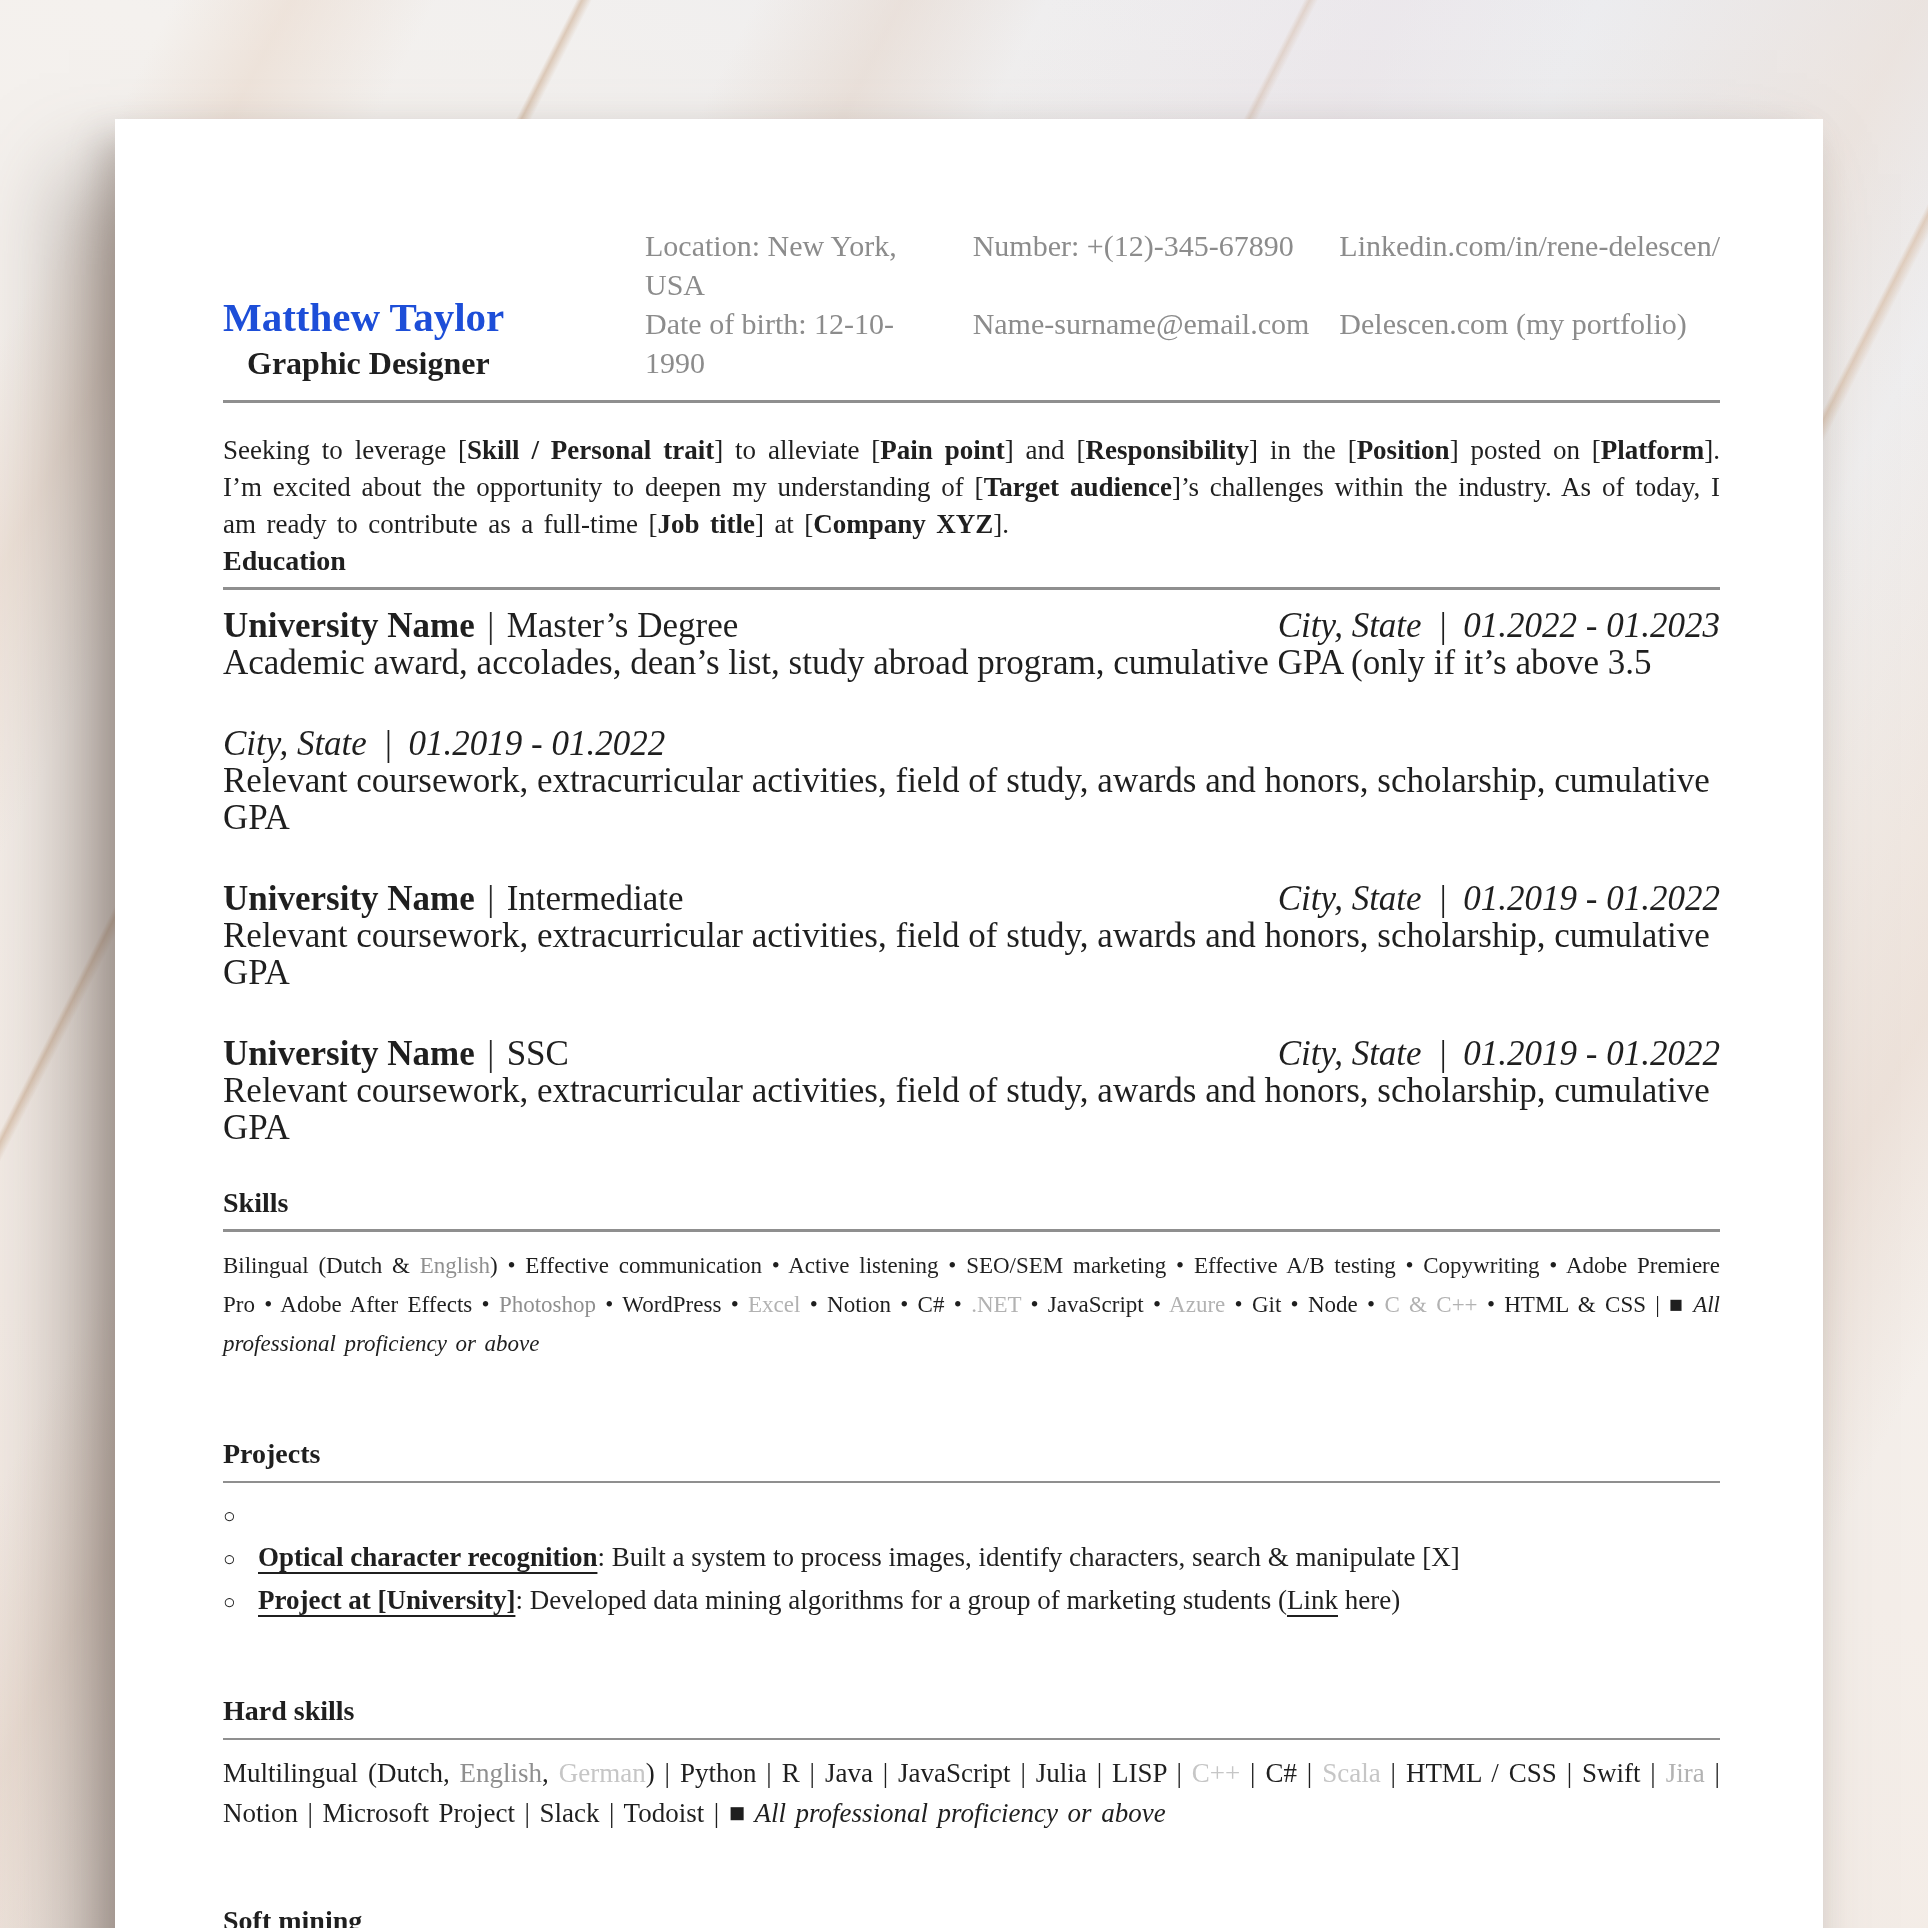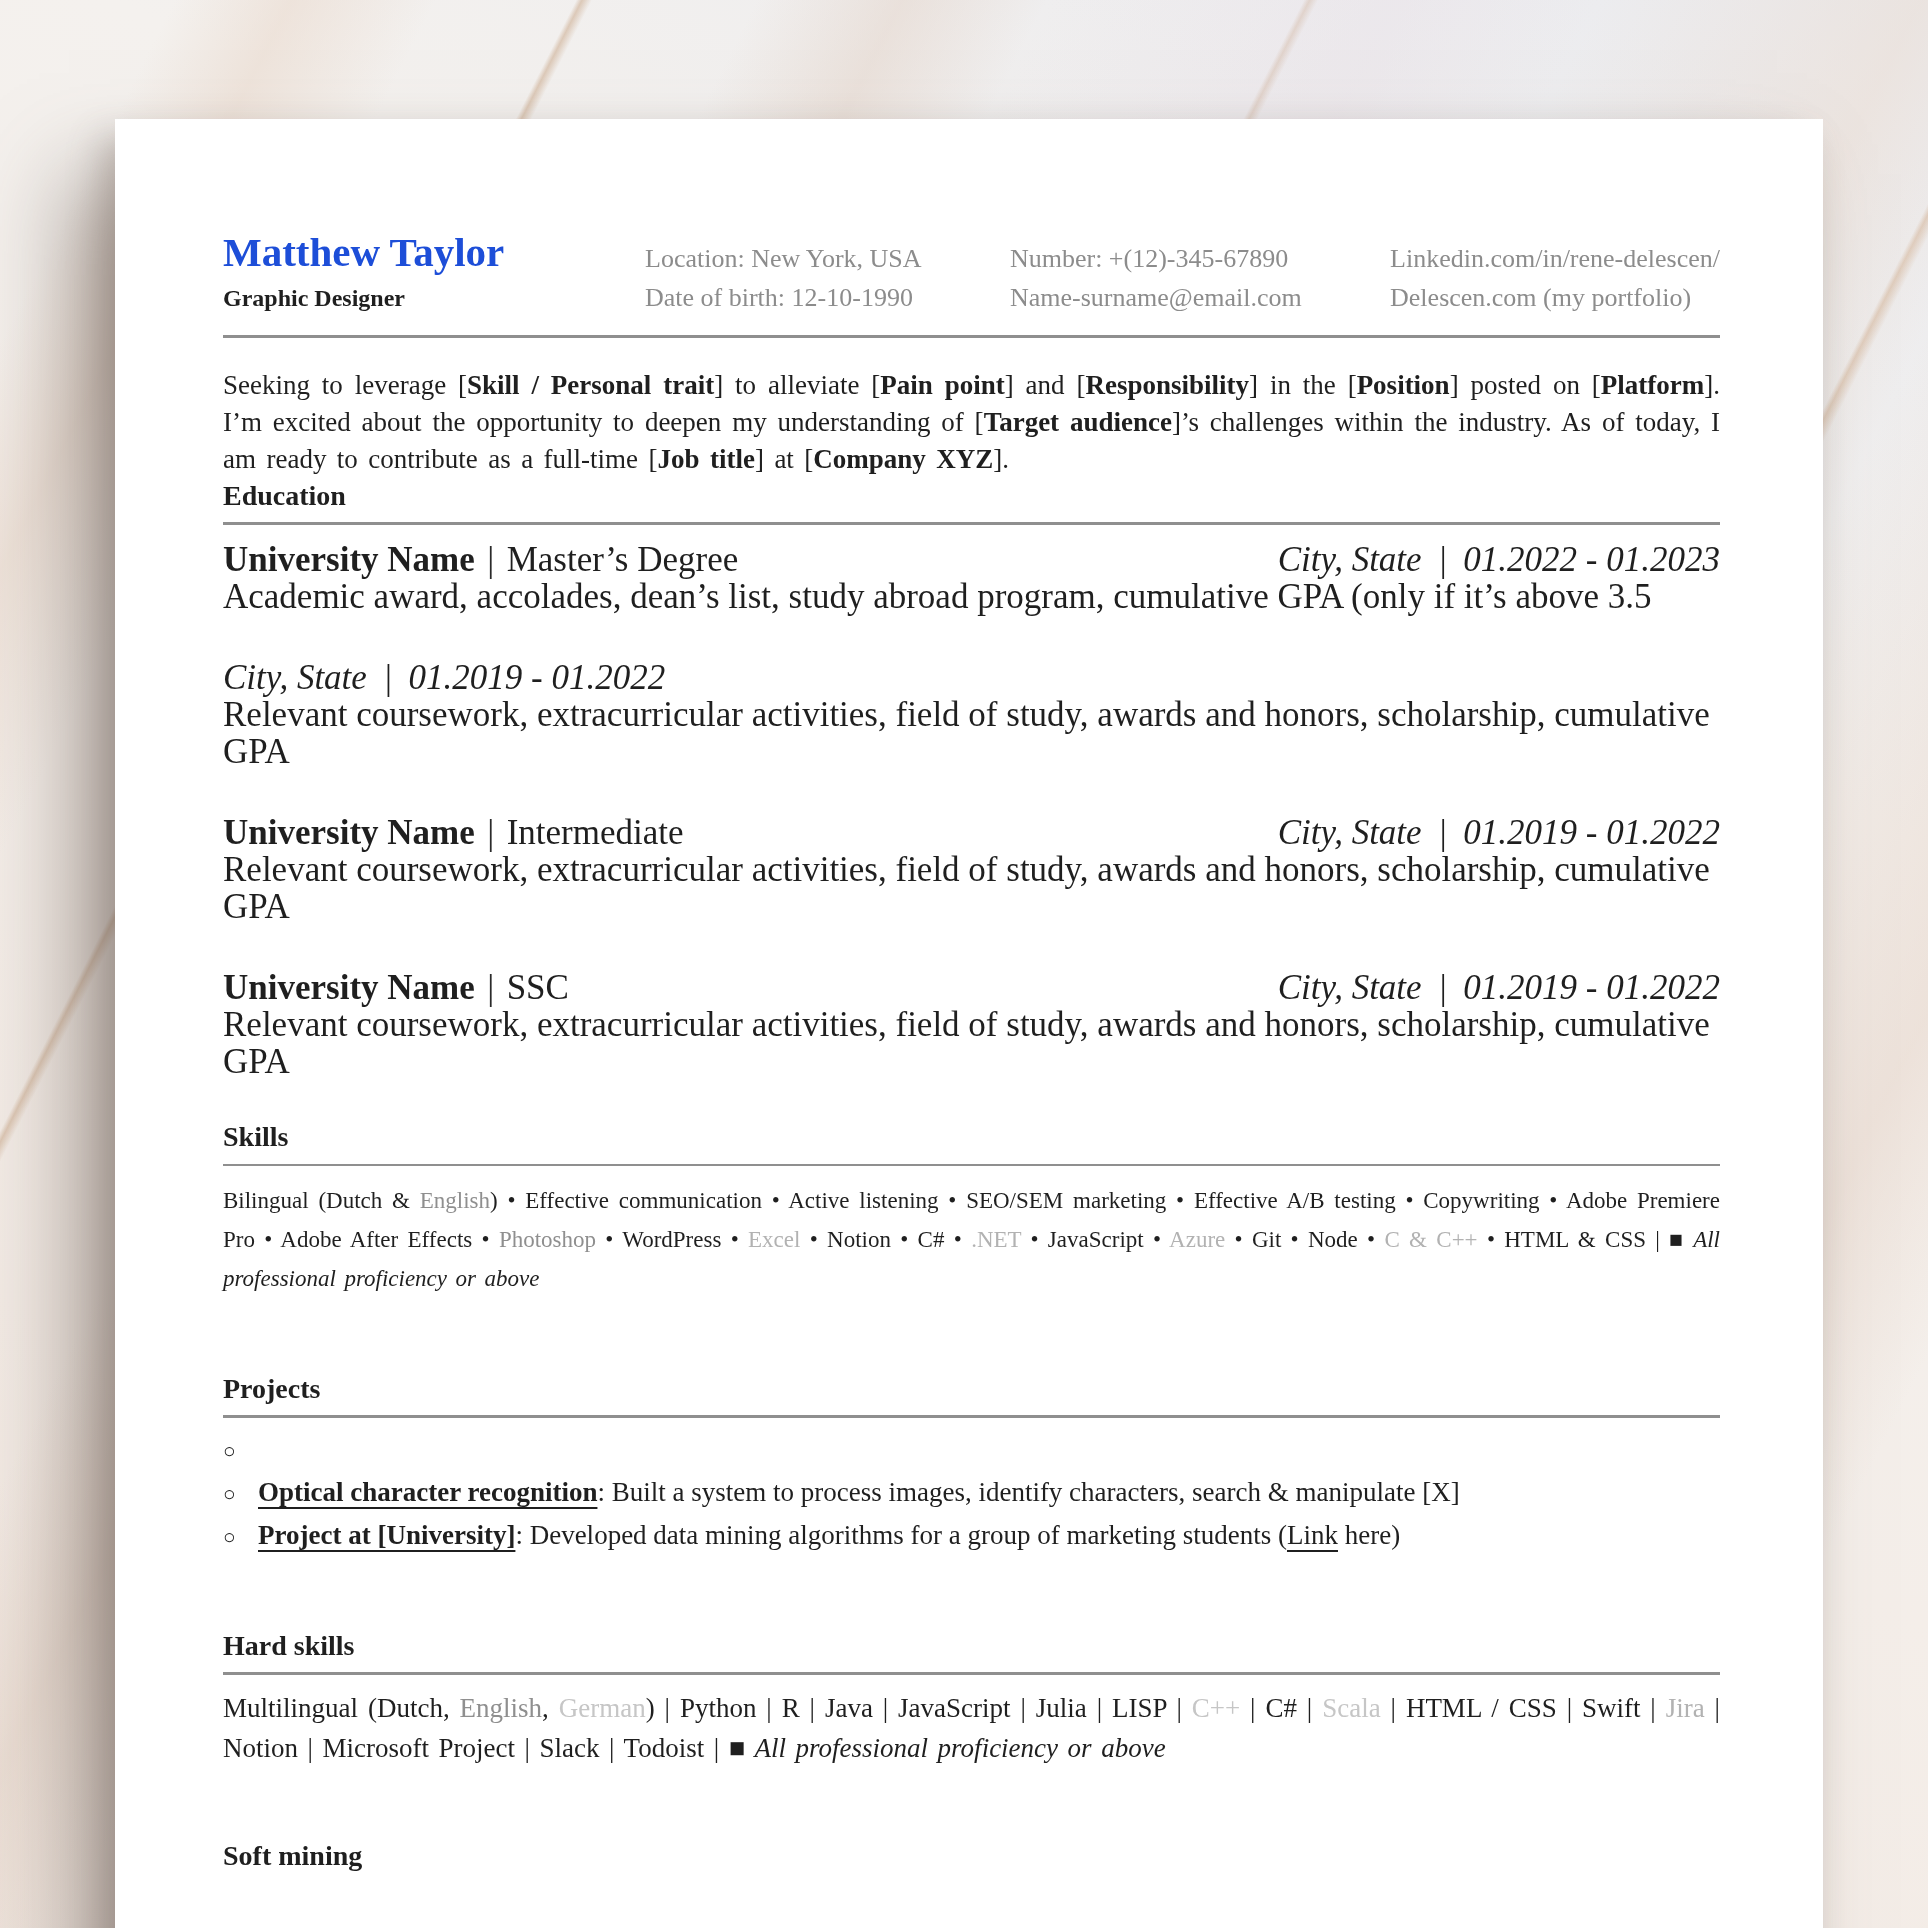--- a/index.html
+++ b/index.html
@@ -21,22 +21,22 @@
   .b{font-weight:bold;}
   .i{font-style:italic;}
   .u{text-decoration:underline;text-underline-offset:5.5px;text-decoration-thickness:2.3px;}
   .g1{color:#8f8f8f;}
   .g2{color:#b2b2b2;}
   .g3{color:#c6c6c6;}
 
   .header{display:flex;align-items:flex-end;justify-content:space-between;}
   .header-left{width:422px;flex:0 0 auto;}
   .name{font-size:41px;line-height:52px;font-weight:bold;color:#1d4ed8;width:303px;}
-  .job-title{font-size:24px;line-height:37px;font-weight:bold;margin-top:1.8px;}
-  .contact{flex:1;display:grid;grid-template-columns:auto auto auto;justify-content:space-between;column-gap:30px;color:#8c8c8c;font-size:26px;line-height:39px;}
+  .job-title{font-size:32px;line-height:37px;font-weight:bold;margin-top:1.8px;margin-left:24px;}
+  .contact{flex:1;display:grid;grid-template-columns:auto auto auto;justify-content:space-between;column-gap:30px;color:#8c8c8c;font-size:30px;line-height:39px;}
   .header-rule{height:2.8px;background:#8f8f8f;margin-top:18.4px;}
 
   .summary{margin-top:29px;font-size:27px;line-height:37px;text-align:justify;word-spacing:3.7px;}
 
   .section-heading{font-weight:bold;font-size:28px;line-height:35px;}
   .section-rule{height:2.8px;background:#8f8f8f;margin-top:9.2px;}
 
   .mt-education{}
   .edu-entry{margin-top:44px;font-size:35px;}
   .edu-entry.first{margin-top:16.5px;}

